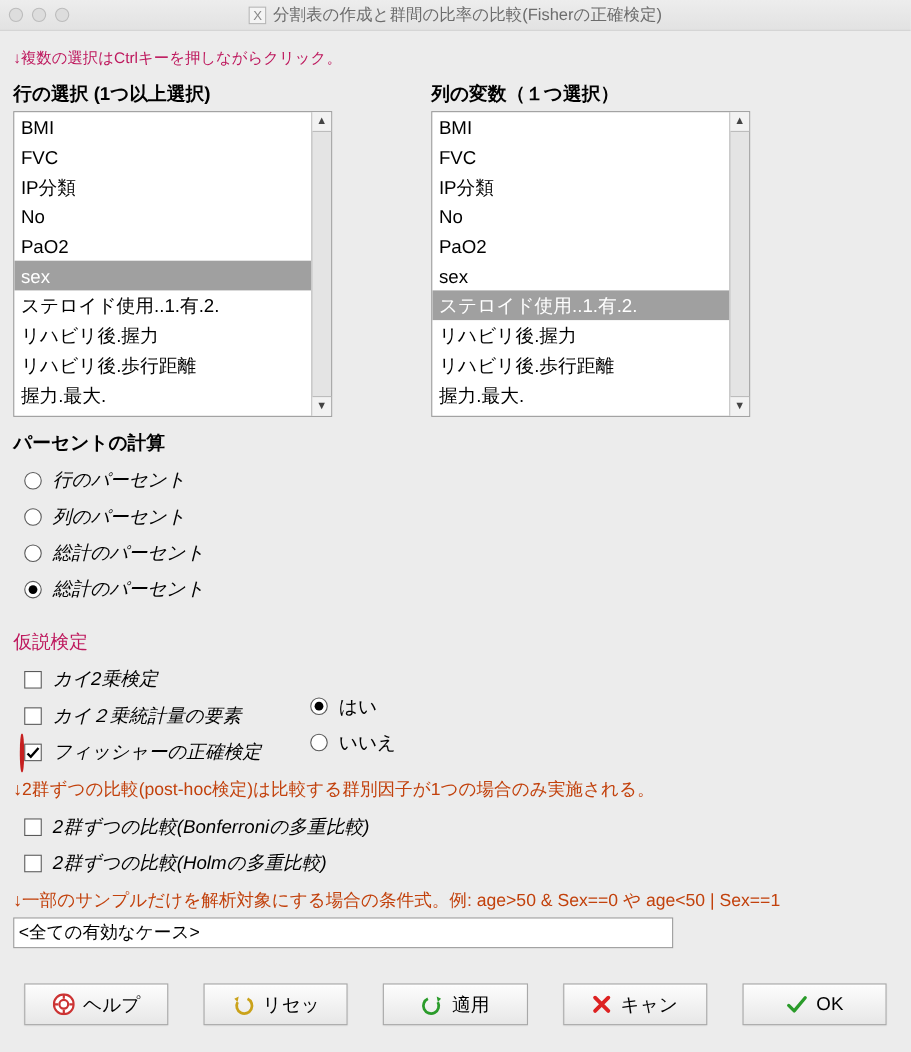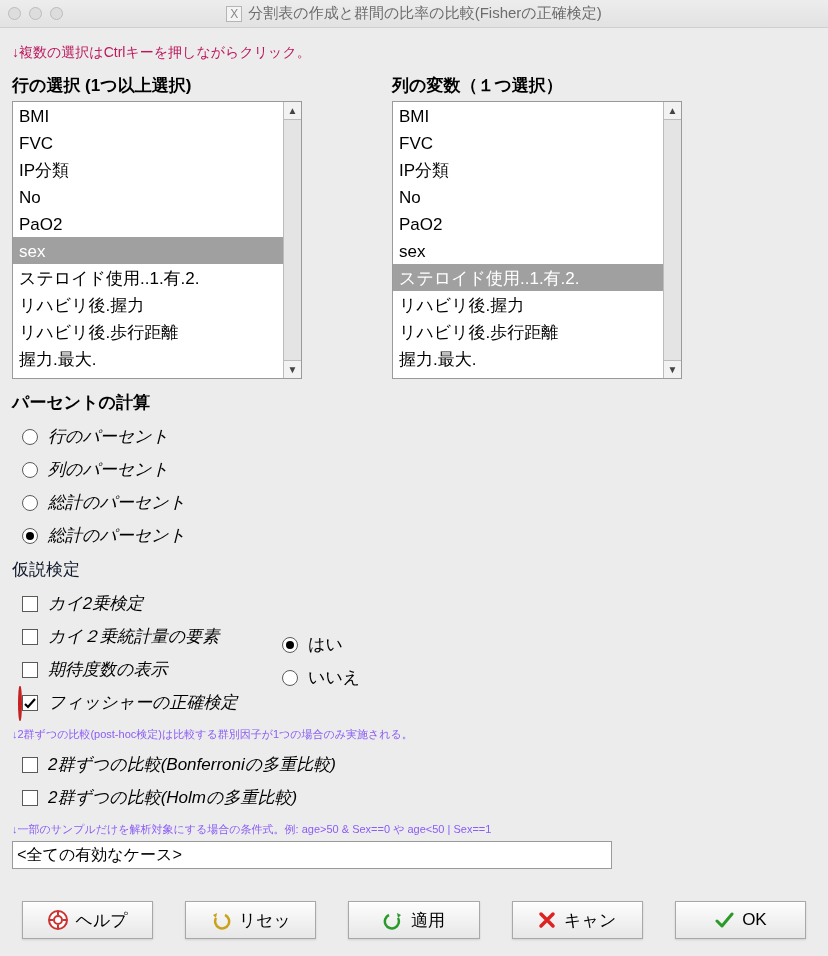--- a/index.html
+++ b/index.html
@@ -38,21 +38,21 @@
   .title-x {
     width: 16px; height: 16px; border: 1px solid #b5b5b5;
     display:flex;align-items:center;justify-content:center;
     font-size:12px; color:#888; background:#f4f4f4;
     line-height: 12px;
   }
   .content {
     padding: 14px 12px 8px 12px;
   }
   .hint { color: #be185d; margin: 2px 0 12px 0; font-size:14px;}
-  .hint2 { color: #8b5cf6; margin: 8px 0 4px 0; font-size:11px;}
+  .hint2 { color: #c2410c; margin: 8px 0 4px 0; font-size:16px;}
   .cols {
     display: flex; gap: 90px;
   }
   .colblock { width: 290px; }
   .lab { font-weight: 600; margin-bottom: 4px; }
   .listbox-wrap {
     display:flex;
     border: 1px solid #9a9a9a;
     height: 278px;
     background:#ffffff;
@@ -106,33 +106,33 @@
     display:flex;align-items:center;justify-content:center;
     background:#fff;
   }
   .radio .dot{ width:8px;height:8px;border-radius:50%;background:#000;}
   .check {
     width:16px;height:16px;border:1.5px solid #5a5a5a;background:#fff;
     display:flex;align-items:center;justify-content:center;
     line-height:14px;
   }
   .check svg{display:block;}
-  .blue-head { color:#0f172a; margin-top:6px; }
+  .blue-head { color:#be185d; margin-top:20px; }
   .two-col {
     display:flex; align-items:center;
   }
   .two-col .left{ width:260px; }
   .two-col .right{ padding-top:22px; }
   .sub-head { font-weight:600; margin-bottom:2px;}
   input.caseexpr{
     width: 600px;
     height: 28px;
     border:1px solid #9a9a9a;
     padding: 2px 4px;
-    font-family:Liberation Mono, monospace;
+    font-family:Liberation Sans, sans-serif;
     font-size:16px;
   }
   .button-row{
     display:flex; gap:32px;
     padding: 12px 10px 0 10px;
     margin-top:20px;
   }
   .btn{
     flex:1;
     height:38px;
@@ -240,24 +240,20 @@
     <div class="left">
       <div class="checkgroup">
         <div class="opt">
           <span class="check"></span>
           <span>カイ2乗検定</span>
         </div>
         <div class="opt">
           <span class="check"></span>
           <span>カイ２乗統計量の要素</span>
         </div>
-        <div class="opt">
-          <span class="check"></span>
-          <span>期待度数の表示</span>
-        </div>
         <div class="opt opt-hl">
           <span class="check" id="fishercheck">
               <svg width="14" height="14" viewBox="0 0 14 14">
                 <path d="M2 8l3 3L12 3" fill="none" stroke="#000" stroke-width="2.2"></path>
               </svg>
             </span>
           <span>フィッシャーの正確検定</span>
         </div>
       </div>
     </div>

